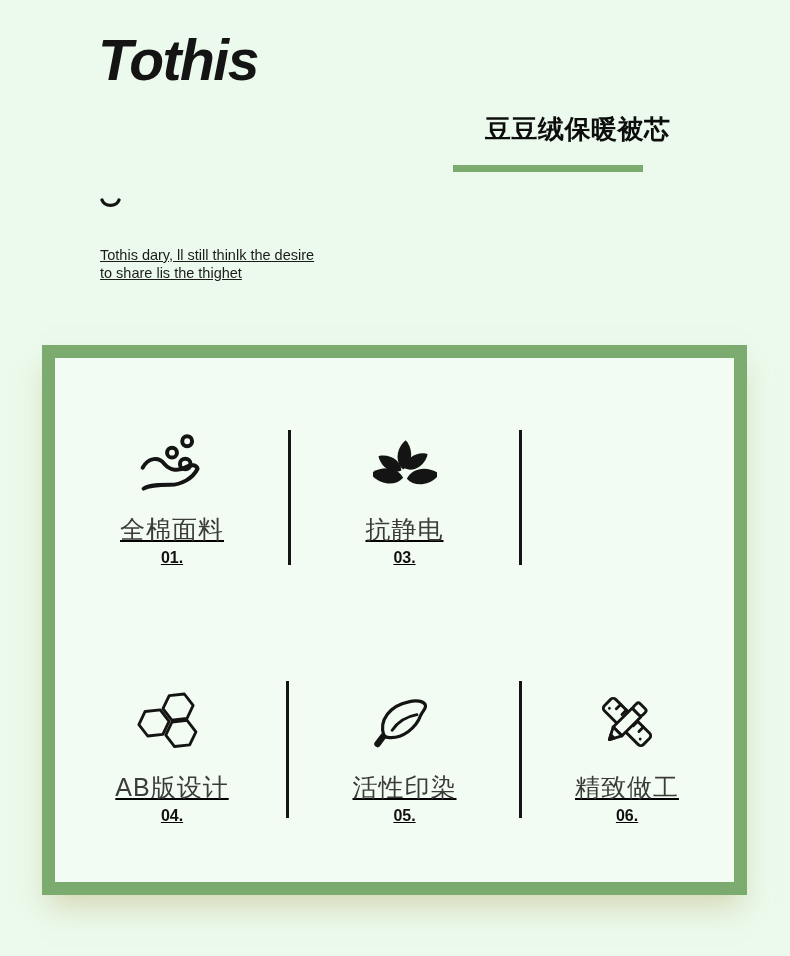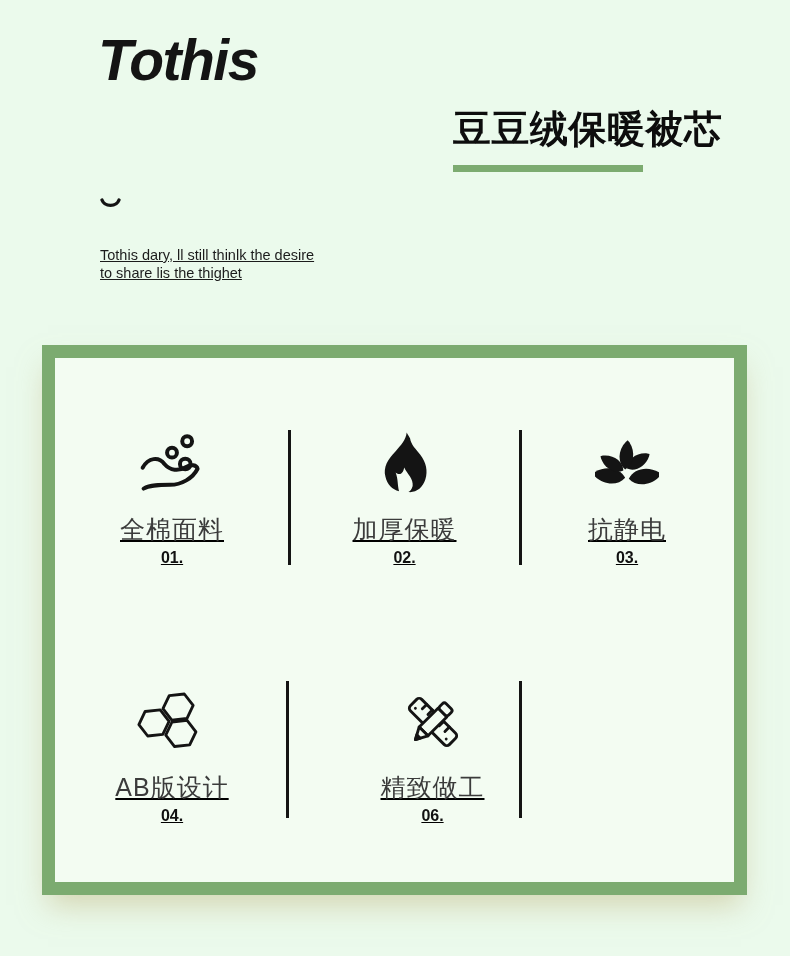--- a/index.html
+++ b/index.html
@@ -21,43 +21,43 @@
     letter-spacing:-1.5px;color:var(--ink);
   }
   .smile{position:absolute;left:99px;top:196px;width:24px;height:18px;}
   .tagline{
     position:absolute;left:100px;top:246px;width:230px;
     font-size:14.5px;line-height:18px;color:#1c1c1c;
   }
   .tagline span{display:block;text-decoration:underline;}
   .cn-block{position:absolute;left:453px;top:108px;}
   .cn-title{
-    font-size:38px;line-height:42px;font-weight:700;color:#0d0d0d;
-    letter-spacing:0.5px;white-space:nowrap;
+    font-size:26px;line-height:42px;font-weight:700;color:#0d0d0d;
+    letter-spacing:0.5px;white-space:nowrap;margin-left:32px;
   }
   .cn-underline{margin-top:15px;width:190px;height:7px;background:var(--accent);}
   
   .panel{
     position:absolute;left:42px;top:345px;width:705px;height:550px;
     box-sizing:border-box;border:13px solid var(--accent);
     background:var(--panel-bg);
     box-shadow:0 16px 28px -6px rgba(190,178,120,0.5);
   }
   .panel-inner{position:relative;width:100%;height:100%;}
   .divider{position:absolute;width:3px;background:var(--ink);}
   .d1{left:233px;top:72px;height:135px;}
   .d2{left:464px;top:72px;height:135px;}
   .d3{left:231px;top:323px;height:137px;}
   .d4{left:464px;top:323px;height:137px;}
   .feature-row{
     position:absolute;left:0;width:679px;
     display:grid;grid-template-columns:234px 231px 214px;
   }
   .row1{top:70px;}
-  .row2{top:328px;gap:28px;}
+  .row2{top:328px;}
   .cell{display:flex;flex-direction:column;align-items:center;text-decoration:underline;}
   .icon-box{height:72px;display:flex;align-items:center;justify-content:center;}
   .feature-label{
     margin-top:14px;font-size:25px;line-height:30px;color:#3b3b3b;
     letter-spacing:1px;white-space:nowrap;
   }
   .feature-number{margin-top:5px;font-size:16px;font-weight:700;color:#111;}
   svg{display:block;}
 </style>
 </head>
@@ -103,29 +103,20 @@
                 <circle cx="38" cy="21" r="5.2"></circle>
                 <circle cx="52" cy="33" r="5.6"></circle>
                 <path d="M7,37 C13,26 24,25 30,33 C36,40 45,41 53,36 C58,33 64,34 65,38 C60,48 48,55 36,55 C25,55 15,55 8,59"></path>
               </g>
             </svg>
           </div>
           <div class="feature-label">全棉面料</div>
           <div class="feature-number">01.</div>
         </div>
 
-        <div class="cell">
-          <div class="icon-box">
-            <svg width="60" height="68" viewBox="0 0 70 80">
-              <path fill="#141414" d="M37,3 C36,12 30,18 24,25 C15,34 9,44 12,55 C14,64 20,70 28,72 C26,64 27,58 24,50 C29,54 33,51 34,44 C38,52 45,57 44,66 C43,70 41,72 39,73 C48,74 56,68 59,58 C62,48 60,38 53,29 C48,23 42,17 41,10 C40,8 38,5 37,3 Z"></path>
-            </svg>
-          </div>
-          <div class="feature-label">加厚保暖</div>
-          <div class="feature-number">02.</div>
-        </div>
 
         <div class="cell">
           <div class="icon-box">
             <svg width="64" height="58" viewBox="0 0 70 60">
               <g fill="#141414">
                 <path transform="translate(33,45) rotate(187) scale(1.12)" d="M0,0 C6,-9 20,-10 30,-2 L32,0 L30,2 C20,10 6,9 0,0 Z"></path>
                 <path transform="translate(37,46) rotate(-8) scale(1.12)" d="M0,0 C6,-9 20,-10 30,-2 L32,0 L30,2 C20,10 6,9 0,0 Z"></path>
                 <path transform="translate(31,37) rotate(-148) scale(0.92)" d="M0,0 C6,-9 20,-10 30,-2 L32,0 L30,2 C20,10 6,9 0,0 Z"></path>
                 <path transform="translate(35,35) rotate(-33) scale(0.92)" d="M0,0 C6,-9 20,-10 30,-2 L32,0 L30,2 C20,10 6,9 0,0 Z"></path>
                 <path transform="translate(33,36) rotate(-85)" d="M0,0 C6,-9 20,-10 30,-2 L32,0 L30,2 C20,10 6,9 0,0 Z"></path>
@@ -146,20 +137,33 @@
                 <polygon transform="translate(4,17)" points="0,13 8,0 24,0 32,13 24,26 8,26"></polygon>
                 <polygon transform="translate(31,3)" points="0,13 8,0 24,0 32,13 24,26 8,26"></polygon>
                 <polygon transform="translate(31,31)" points="0,13 8,0 24,0 32,13 24,26 8,26"></polygon>
               </g>
             </svg>
           </div>
           <div class="feature-label">AB版设计</div>
           <div class="feature-number">04.</div>
         </div>
 
+        <div class="cell">
+          <div class="icon-box">
+            <svg width="66" height="60" viewBox="0 0 72 64">
+              <g stroke="#141414" fill="none" stroke-linecap="round" stroke-linejoin="round">
+                <path stroke-width="3.5" d="M13,47 C7,30 20,14 40,10 C48,8 56,9 58,13 C60,17 55,20 53,25 C48,39 33,50 19,49 C17,49 14,48 13,47 Z"></path>
+                <path stroke-width="3.2" d="M22,41 C28,32 38,26 49,24"></path>
+                <path stroke-width="7" d="M12,48 L6,56"></path>
+              </g>
+            </svg>
+          </div>
+          <div class="feature-label">活性印染</div>
+          <div class="feature-number">05.</div>
+        </div>
 
         <div class="cell">
           <div class="icon-box">
             <svg width="64" height="64" viewBox="0 0 72 72">
 
               <g transform="rotate(45 36 36)" stroke="#141414" stroke-width="3.2" fill="#f3fcf2" stroke-linejoin="round" stroke-linecap="round">
                 <rect x="5" y="27" width="62" height="18" rx="4"></rect>
                 <line x1="17" y1="27" x2="17" y2="34"></line>
                 <line x1="26" y1="27" x2="26" y2="34"></line>
                 <line x1="35" y1="27" x2="35" y2="34"></line>

